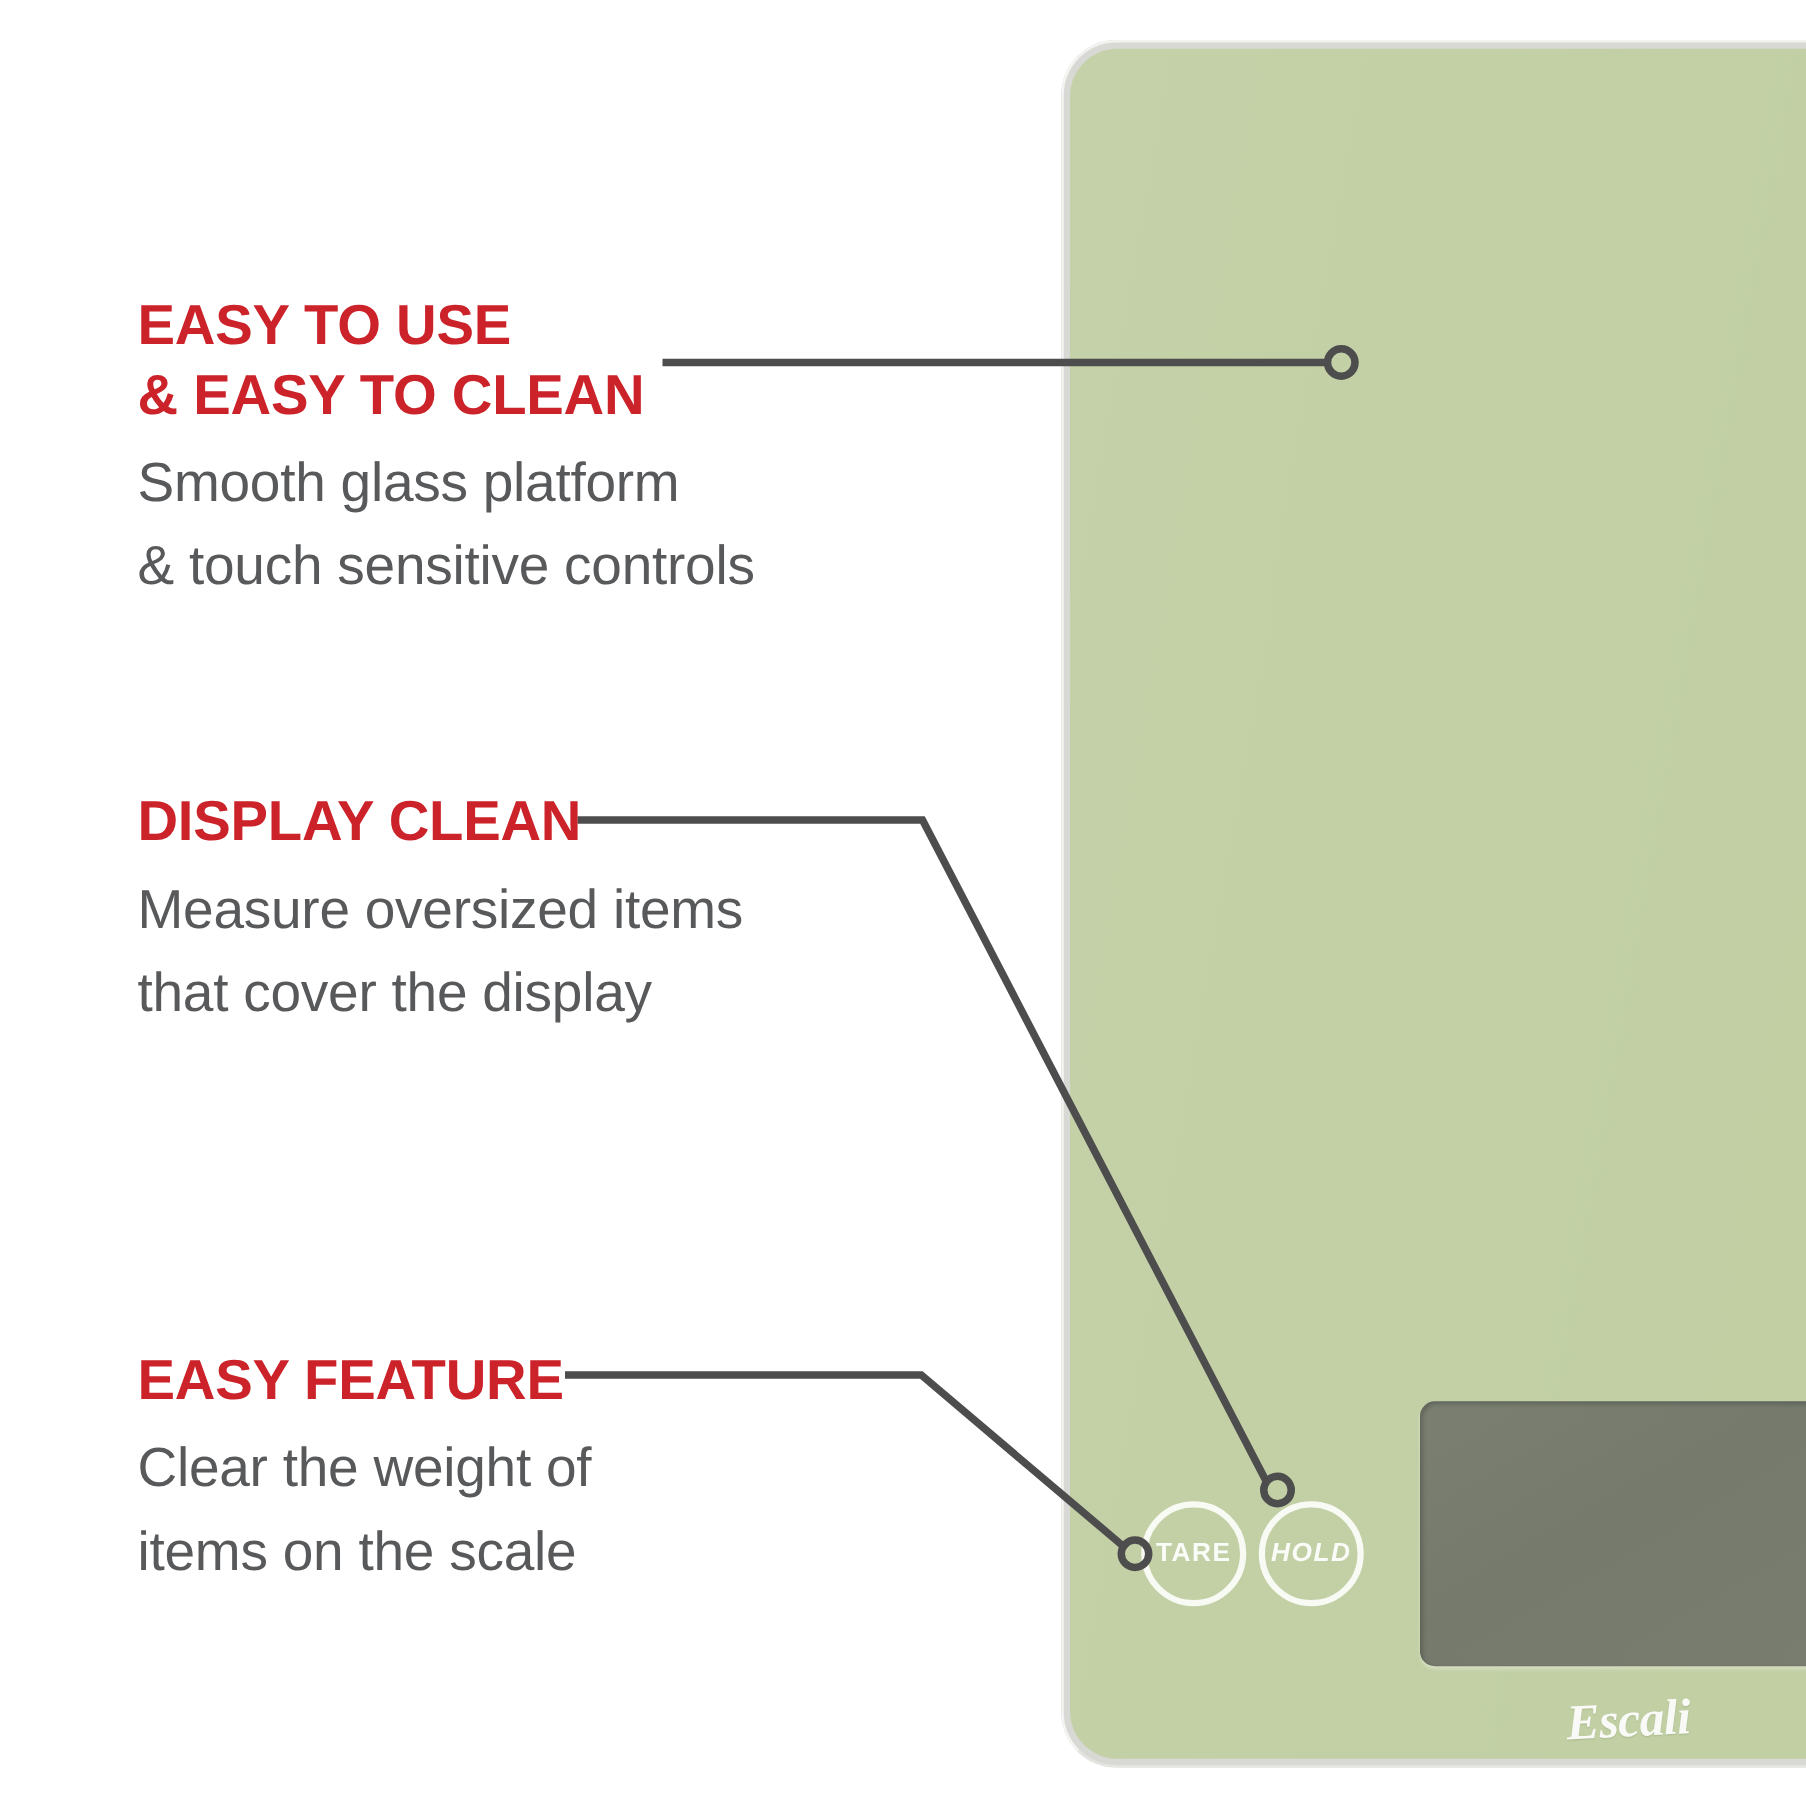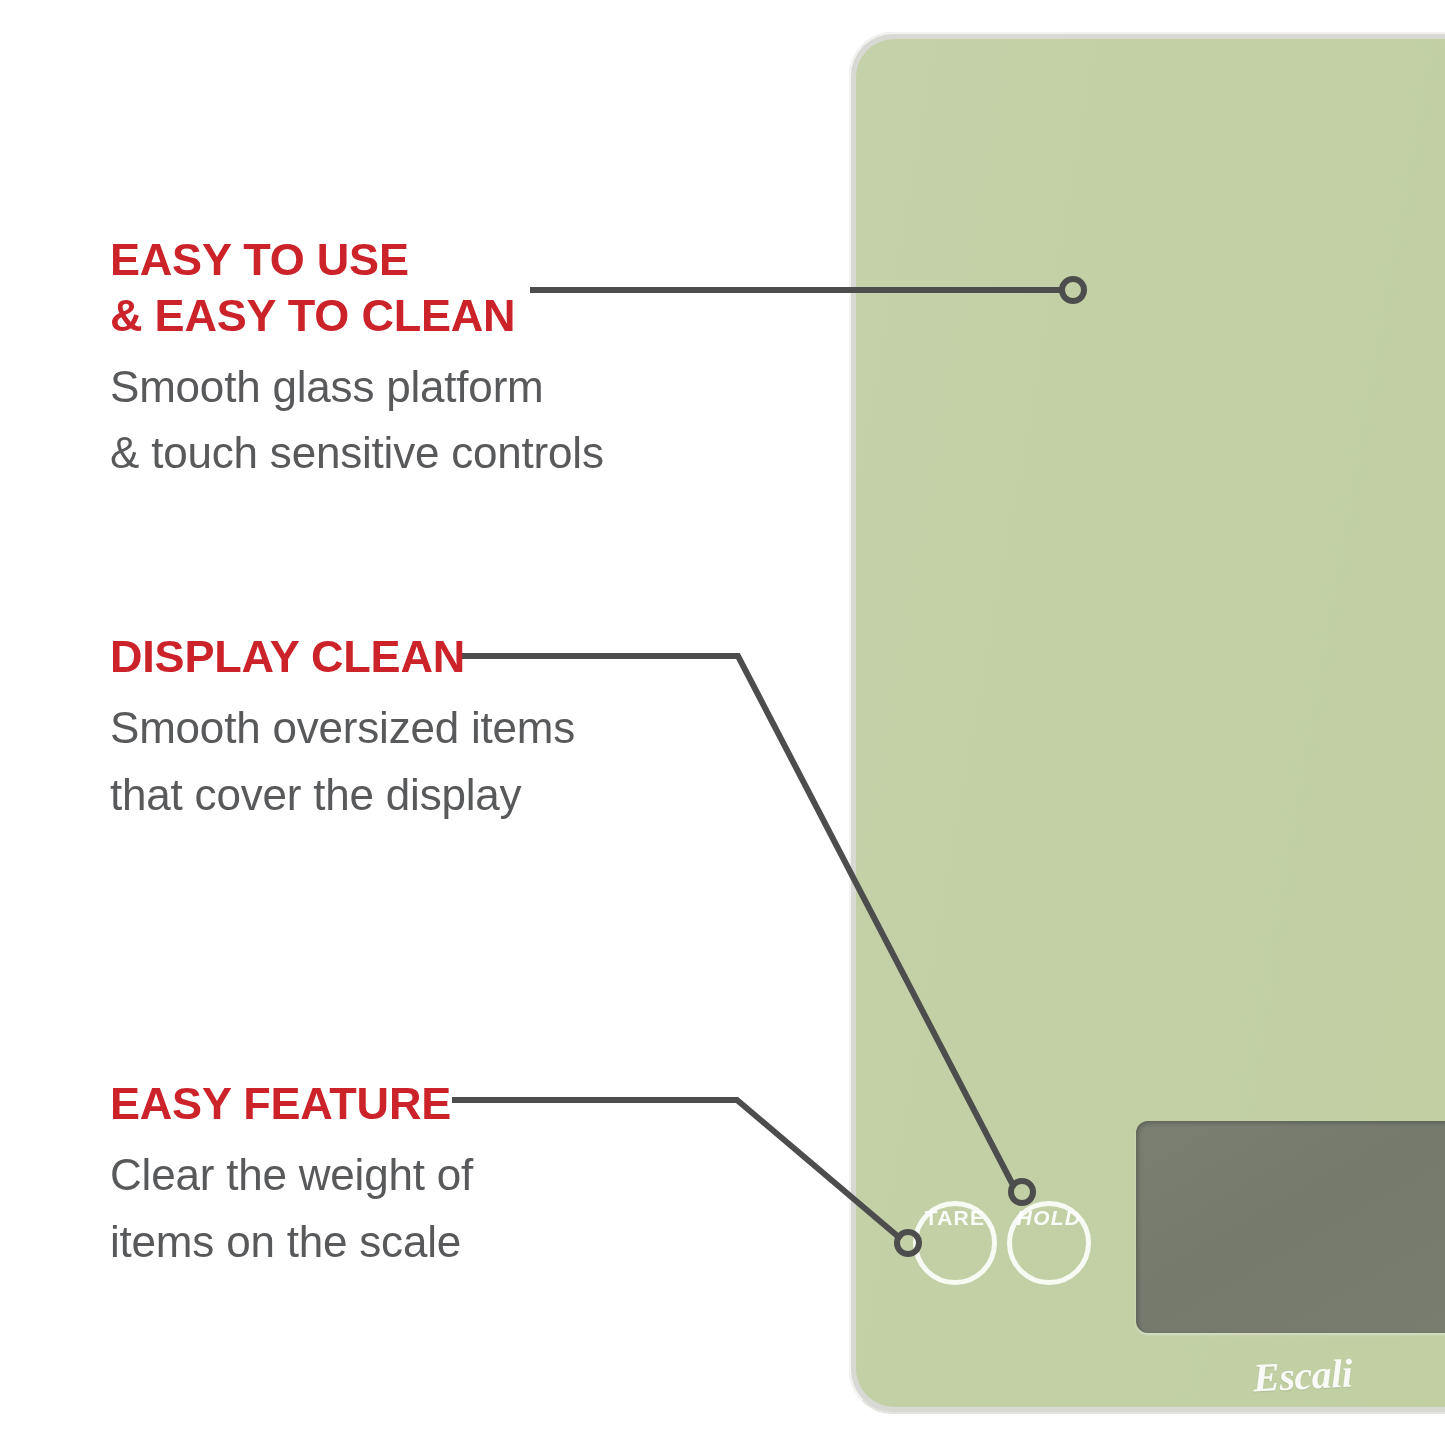--- a/index.html
+++ b/index.html
@@ -66,20 +66,21 @@
 
   
   .touch-btn {
     position: absolute;
     width: 84px;
     height: 84px;
     border-radius: 50%;
     border: 5px solid rgba(255,255,255,0.88);
     box-sizing: border-box;
     display: flex;
+    align-items: center;
     justify-content: center;
   }
   .touch-btn span {
     color: rgba(255,255,255,0.92);
     font-size: 21px;
     font-weight: 700;
     letter-spacing: 1.2px;
     font-family: "Liberation Sans", "DejaVu Sans", sans-serif;
   }
   #btn-tare { left: 913px; top: 1201px; }
@@ -171,21 +172,21 @@
 
   <div class="callout-block" id="block-easy">
     <div class="callout-title">EASY TO USE
 &amp; EASY TO CLEAN</div>
     <div class="callout-body">Smooth glass platform
 &amp; touch sensitive controls</div>
   </div>
 
   <div class="callout-block" id="block-hold">
     <div class="callout-title">DISPLAY CLEAN</div>
-    <div class="callout-body">Smooth oversized items
+    <div class="callout-body">Measure oversized items
 that cover the display</div>
   </div>
 
   <div class="callout-block" id="block-tare">
     <div class="callout-title">EASY FEATURE</div>
     <div class="callout-body">Clear the weight of
 items on the scale</div>
   </div>
 
 </div>

